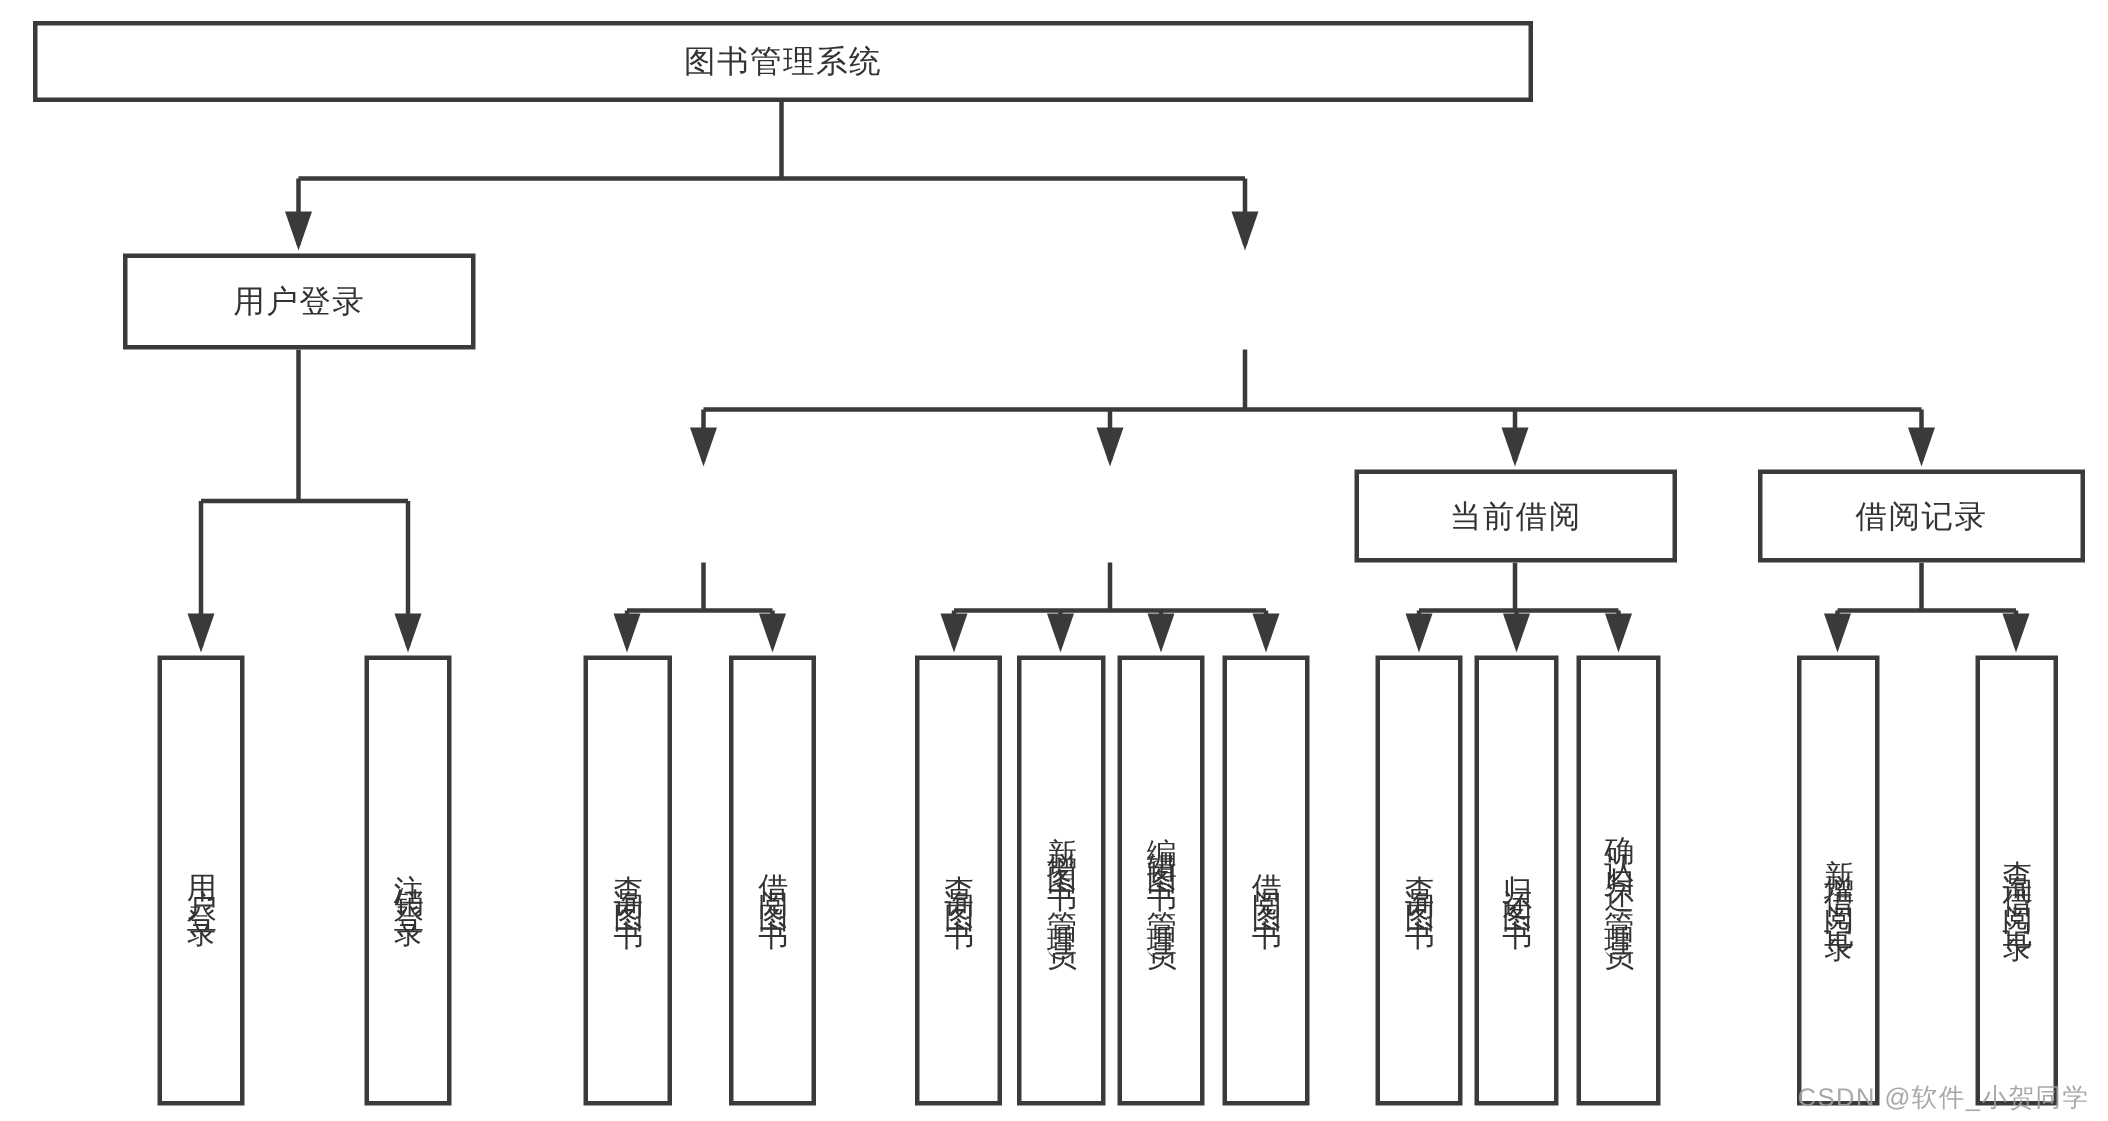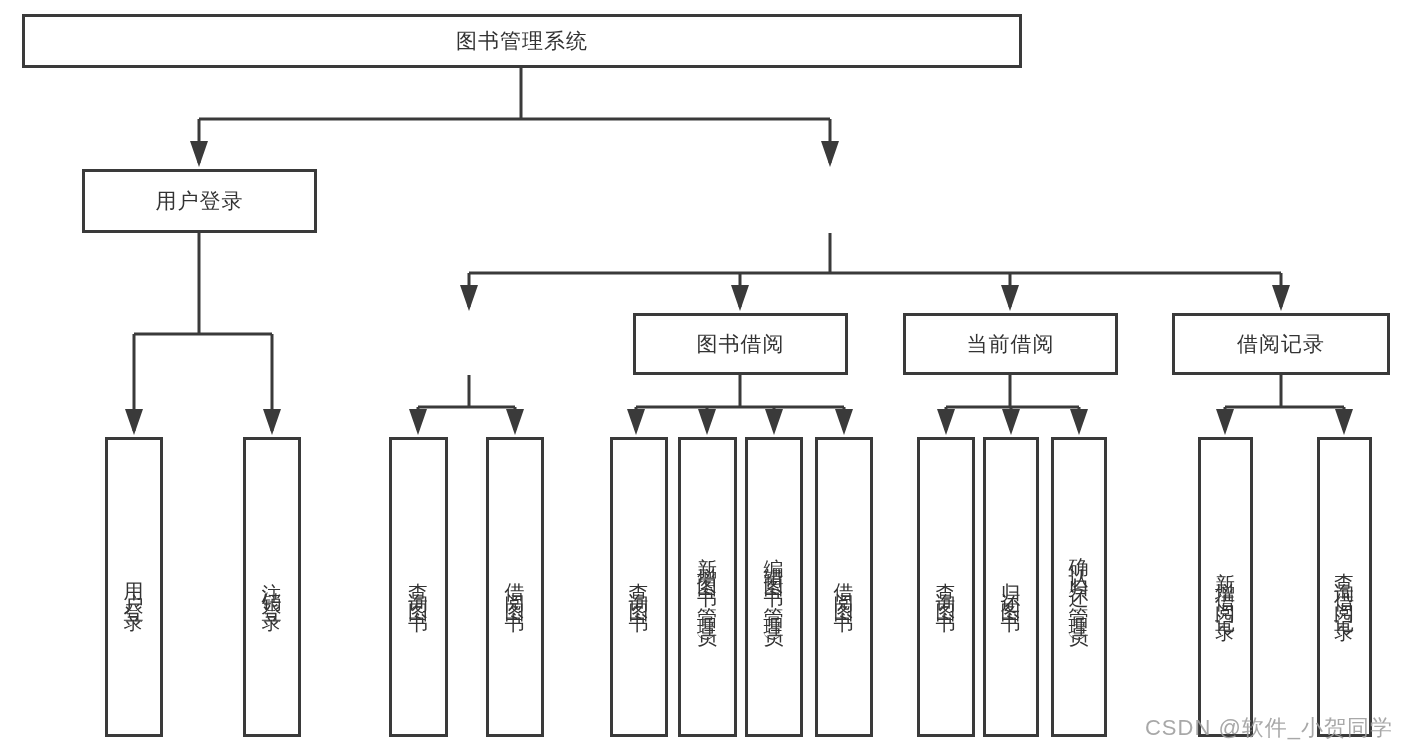--- a/index.html
+++ b/index.html
@@ -44,21 +44,21 @@
     fill:none;
   }
   svg#edges polygon{
     fill:#3a3a3a;
     stroke:none;
   }
   .watermark{
     position:absolute;
     right:12px;
     bottom:4px;
-    font-size:22px;
+    font-size:17px;
     color:rgba(158,158,158,0.9);
     letter-spacing:1px;
     white-space:nowrap;
   }
 </style>
 </head>
 <body>
 
 <div id="canvas">
 
@@ -99,23 +99,20 @@
   </svg>
 
   <div class="box h" style="left:22px;top:14px;width:1000px;height:54px">
     <span>图书管理系统</span>
   </div>
 
   <div class="box h" style="left:82px;top:169px;width:235px;height:64px">
     <span>用户登录</span>
   </div>
 
-  <div class="box h" style="left:633px;top:313px;width:215px;height:62px">
-    <span>图书借阅</span>
-  </div>
   <div class="box h" style="left:1172px;top:313px;width:218px;height:62px">
     <span>借阅记录</span>
   </div>
   <div class="box h" style="left:903px;top:313px;width:215px;height:62px">
     <span>当前借阅</span>
   </div>
 
   <div class="box v" style="left:105px;top:437px;width:58px;height:300px">
     <span>用户登录</span>
   </div>

